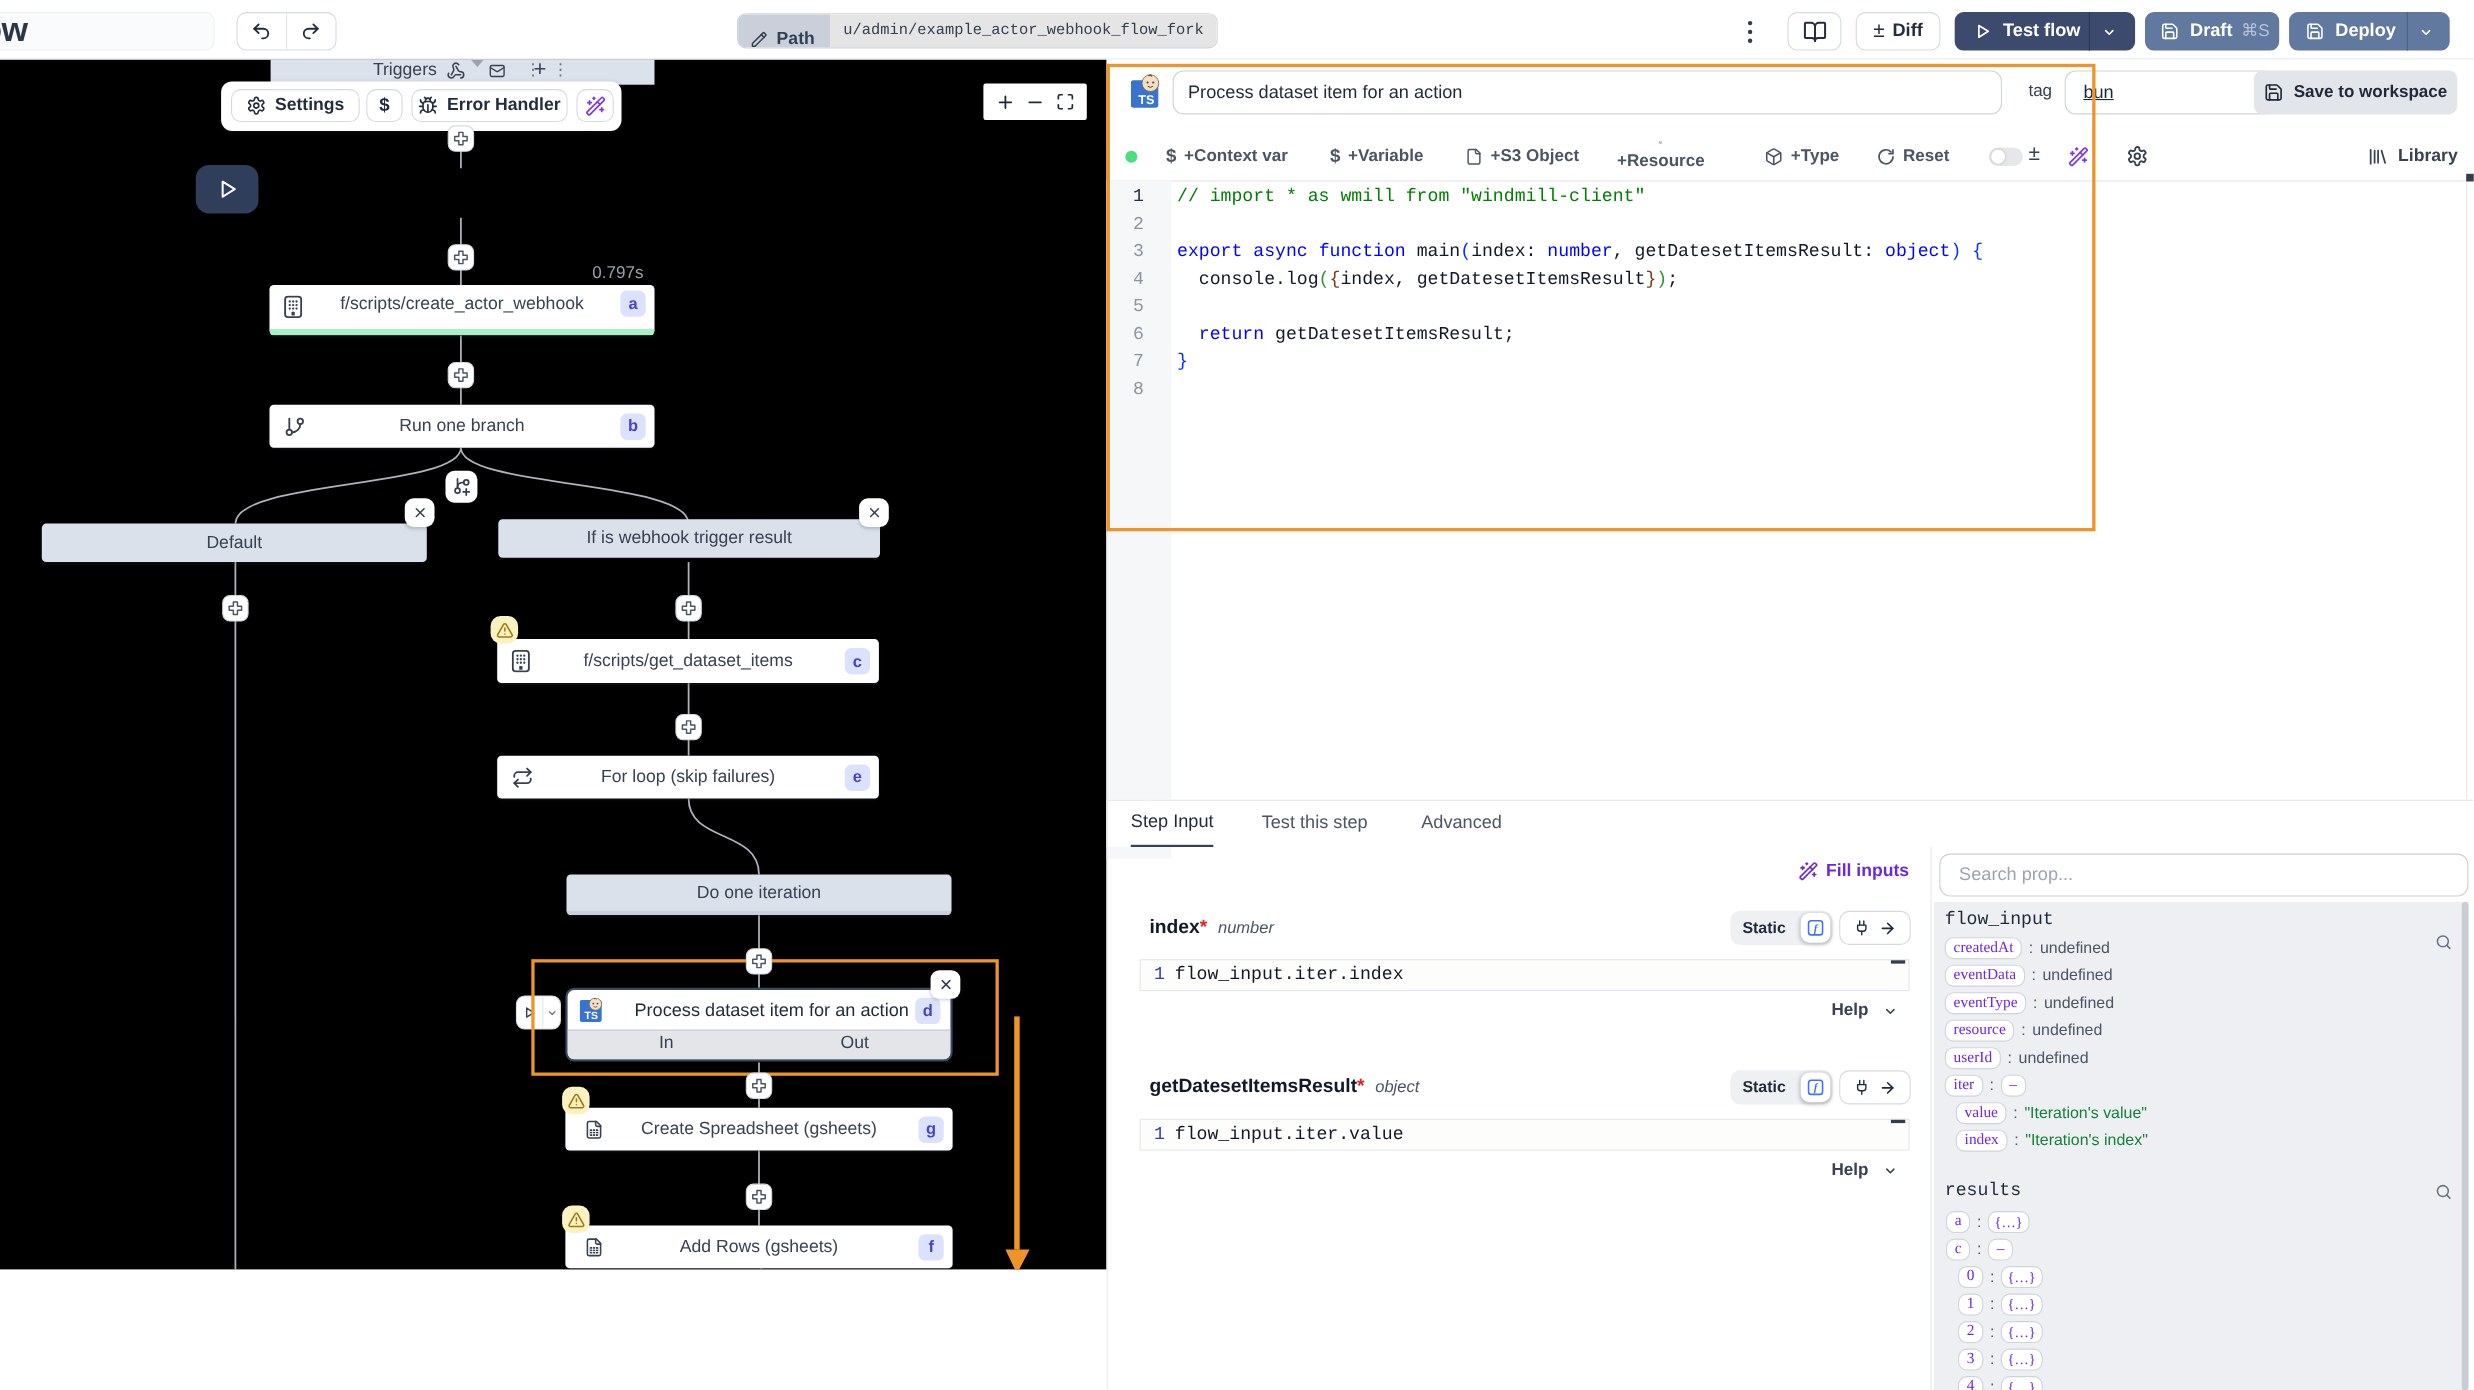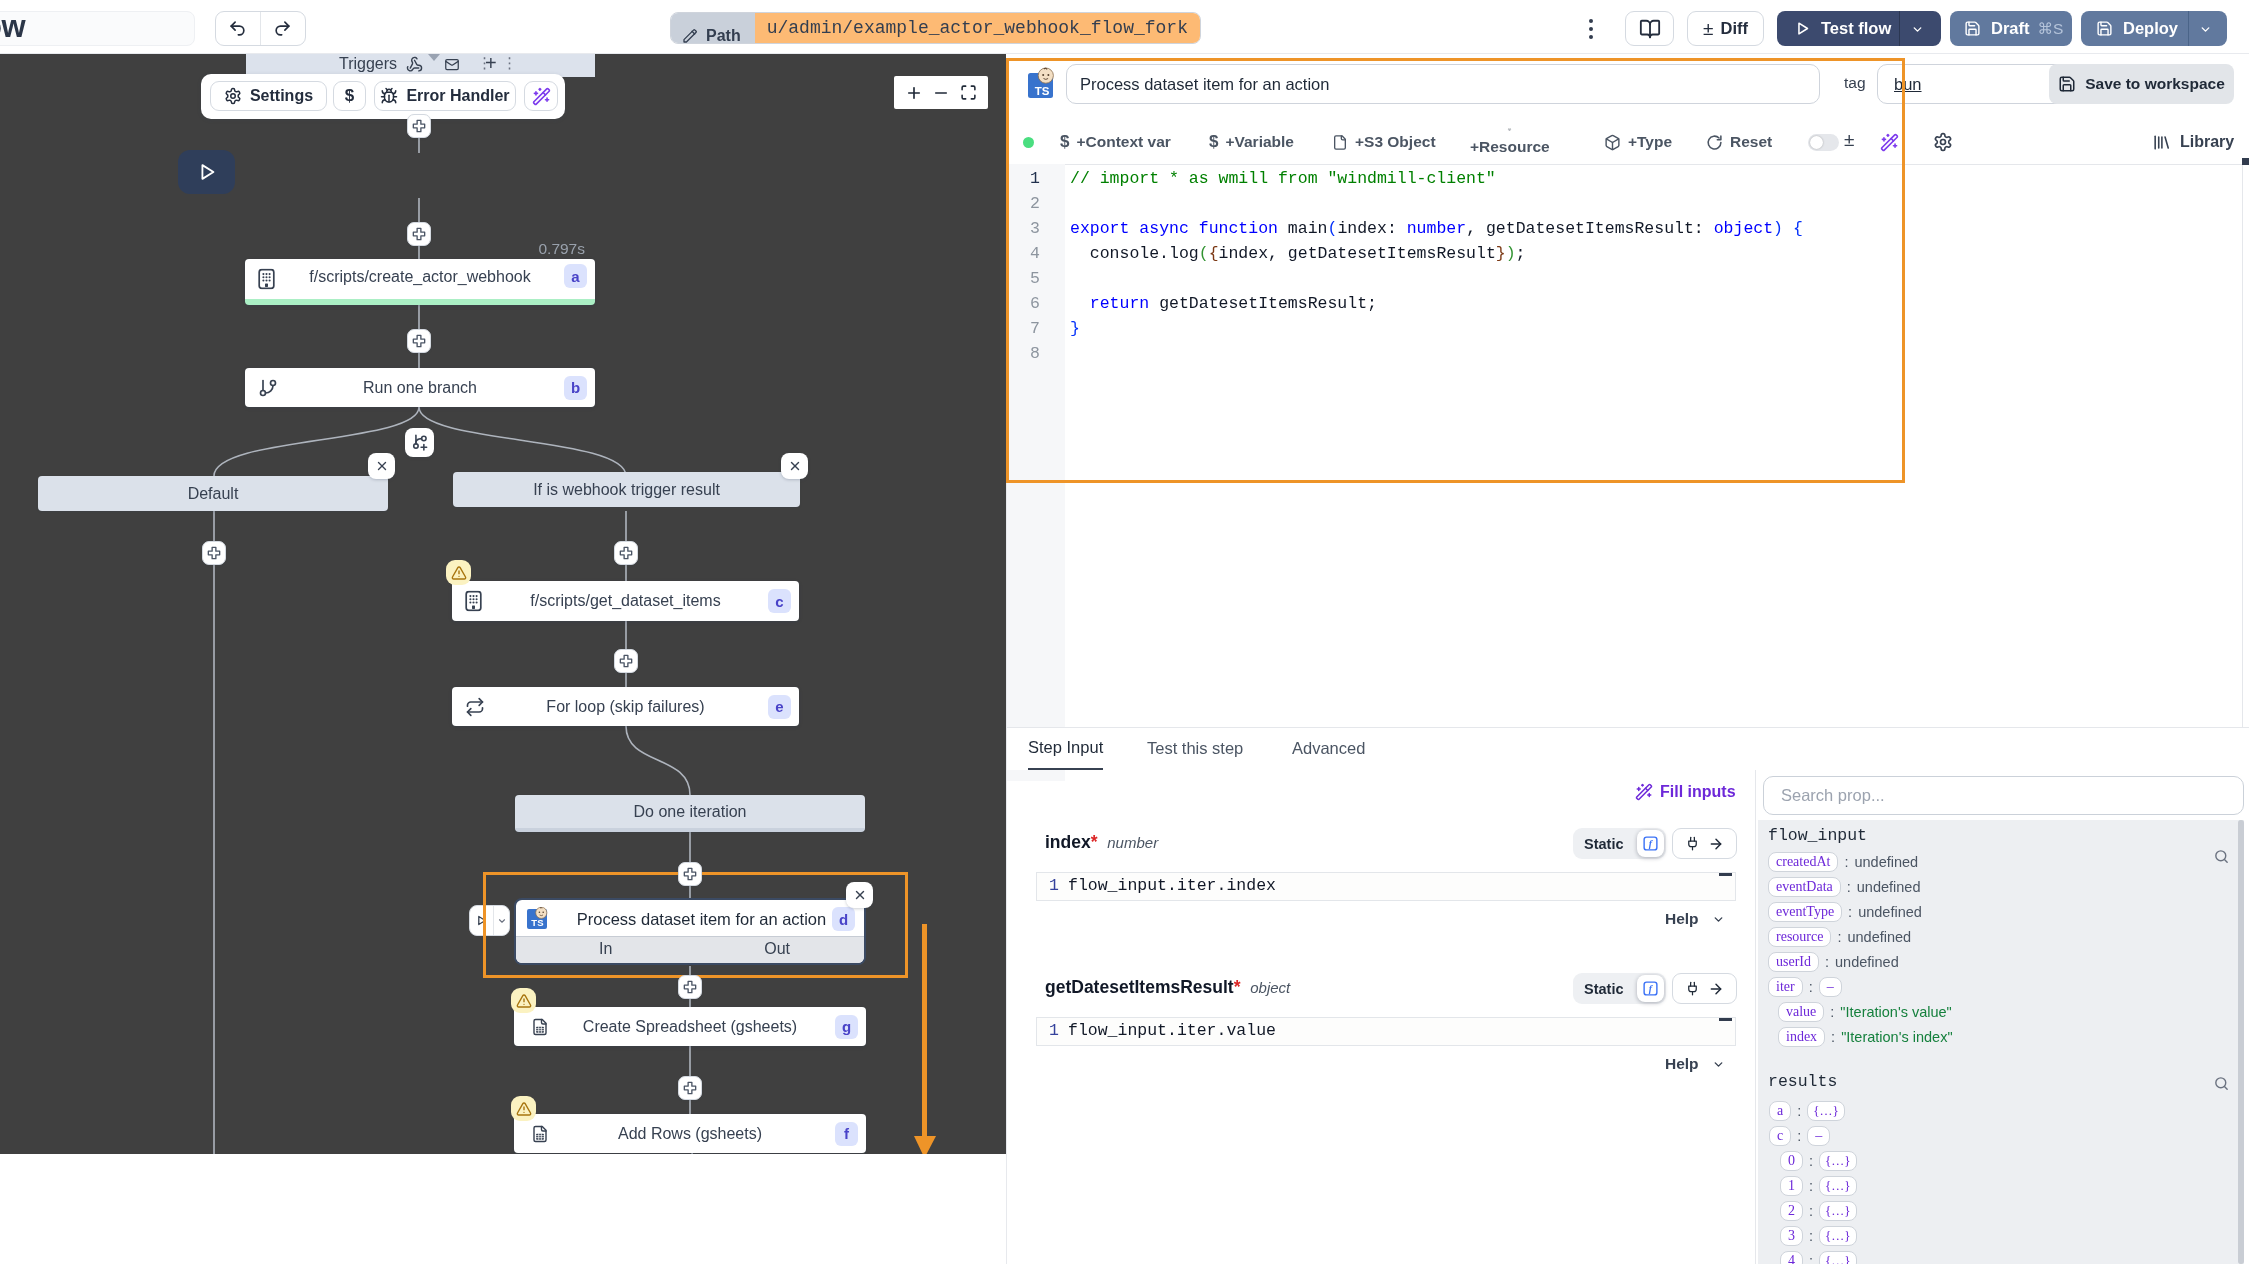--- a/index.html
+++ b/index.html
@@ -12,30 +12,30 @@
 
 .topbar { position:absolute; left:0; top:0; width:2249px; height:54px; background:#fff; border-bottom:1px solid #e8eaee; z-index:30; }
 .flowname { position:absolute; left:-10px; top:11px; width:205px; height:35px; background:#fafbfc; border:1px solid #eef0f3; border-radius:8px; }
 .flowname span { position:absolute; left:-8px; top:-3px; font-size:31px; font-weight:bold; color:#2b3648; letter-spacing:-0.5px; }
 .btn { position:absolute; background:#fff; border:1px solid #d5dae1; border-radius:9px; display:flex; align-items:center; justify-content:center; color:#242d3d; }
 .undoredo { left:215px; top:11px; width:91px; height:35px; }
 .undoredo .half { width:50%; height:100%; display:flex; align-items:center; justify-content:center; }
 .undoredo .half:first-child { border-right:1px solid #e3e6ea; }
 .pathgrp { position:absolute; left:670px; top:12px; height:32px; border:1px solid #cfd4dc; border-radius:8px; display:flex; overflow:hidden; }
 .pathgrp .lft { background:#c9d0da; display:flex; align-items:center; padding:16px 14px 0 11px; gap:8px; font-size:16px; font-weight:bold; color:#333e50; }
-.pathgrp .rgt { background:#fdba74; display:flex; align-items:center; padding:0 12px; font-family:"Liberation Mono",monospace; font-size:18px; color:#333e50; letter-spacing:0px; }
+.pathgrp .rgt { background:#e5e5e5; display:flex; align-items:center; padding:0 12px; font-family:"Liberation Mono",monospace; font-size:14px; color:#333e50; letter-spacing:0px; }
 .kebab { position:absolute; left:1586px; top:19px; width:10px; height:22px; }
 .kebab i { position:absolute; left:3px; width:4px; height:4px; border-radius:50%; background:#323c4e; }
 .iconbtn { top:11px; height:35px; }
 .darkbtn { position:absolute; top:11px; height:35px; border-radius:8px; display:flex; align-items:center; color:#fff; font-size:16.5px; font-weight:bold; }
 .blue1 { background:#3c4a6e; }
 .blue2 { background:#61799e; }
 
 
-.canvas { position:absolute; left:0; top:54px; width:1006px; height:1100px; background:#404040; overflow:hidden; }
+.canvas { position:absolute; left:0; top:54px; width:1006px; height:1100px; background:#000000; overflow:hidden; }
 .gnode { position:absolute; display:flex; align-items:center; justify-content:center; font-size:16px; color:#374151; }
 .hdr { background:#dbe1ea; border-radius:4px; box-shadow:0 1px 2px rgba(51,65,85,.18); }
 .wnode { background:#fff; border-radius:4px; box-shadow:0 1px 2px rgba(51,65,85,.22), 0 1px 4px rgba(51,65,85,.10); }
 .gbadge { position:absolute; right:8px; top:50%; transform:translateY(-50%); width:23px; height:24px; background:#dbe2fd; color:#4943c8; border-radius:6px; font-size:15px; font-weight:bold; display:flex; align-items:center; justify-content:center; }
 .nicon { position:absolute; left:13px; top:50%; transform:translateY(-50%); display:flex; }
 .plus { position:absolute; width:24px; height:24px; background:#fff; border:1px solid #d4d9e0; border-radius:7px; box-shadow:0 1px 2px rgba(51,65,85,.12); display:flex; align-items:center; justify-content:center; z-index:5; }
 .warn { position:absolute; width:25px; height:25px; background:#fbf2c1; border-radius:9px; display:flex; align-items:center; justify-content:center; z-index:6; }
 .xbtn { position:absolute; width:27px; height:26px; background:#fff; border-radius:8px; box-shadow:0 1px 3px rgba(51,65,85,.25); display:flex; align-items:center; justify-content:center; z-index:6; }
 
 

